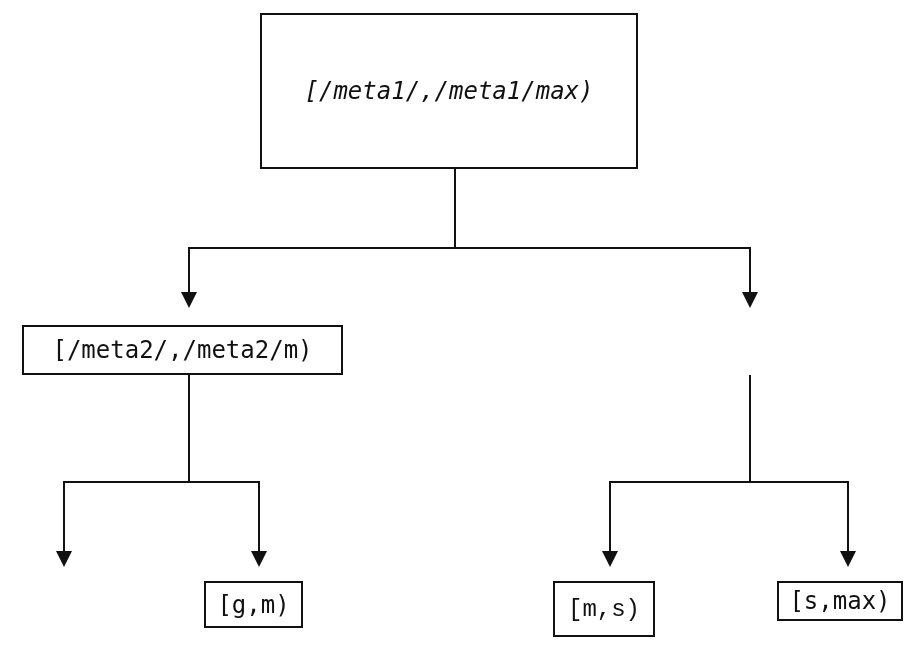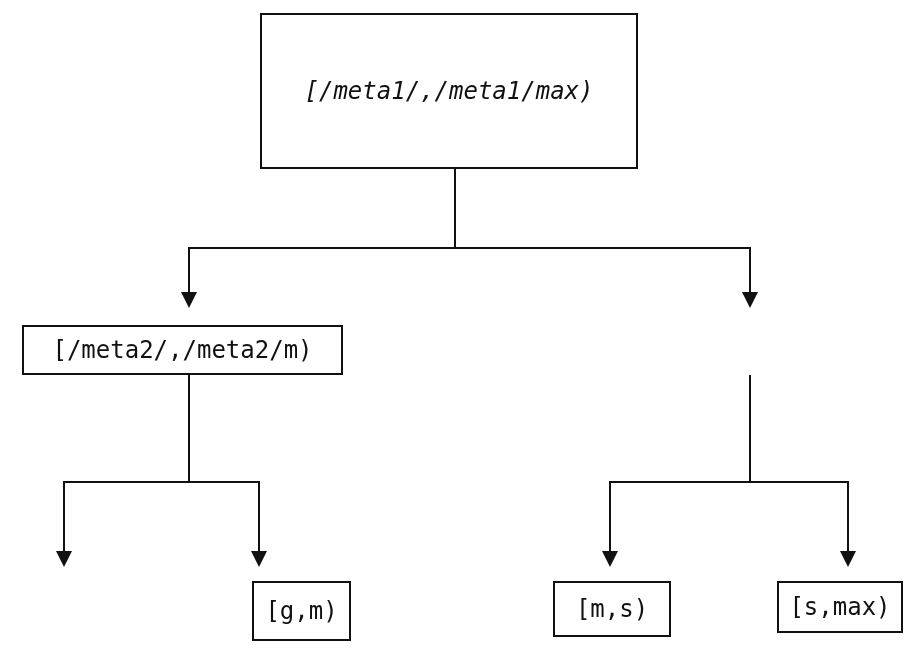--- a/index.html
+++ b/index.html
@@ -31,23 +31,23 @@
     display: flex;
     align-items: center;
     justify-content: center;
     font-size: 24px;
     white-space: nowrap;
   }
   .node-root  { left: 260px; top: 13px;  width: 378px; height: 156px; font-style: italic; }
   .node-left  { left: 22px;  top: 325px; width: 321px; height: 50px; }
   .node-right { left: 583px; top: 325px; width: 320px; height: 50px; }
   .leaf-0 { left: 8px;   top: 581px; width: 99px;  height: 56px; }
-  .leaf-1 { left: 204px; top: 581px; width: 99px;  height: 60px; margin-left: 48px; }
-  .leaf-2 { left: 553px; top: 581px; width: 118px; height: 56px; }
-  .leaf-3 { left: 777px; top: 581px; width: 126px; height: 52px; }
+  .leaf-1 { left: 204px; top: 581px; width: 99px;  height: 47px; }
+  .leaf-2 { left: 553px; top: 581px; width: 102px; height: 56px; font-family: Liberation Mono, monospace; }
+  .leaf-3 { left: 777px; top: 581px; width: 126px; height: 40px; }
 </style>
 </head>
 <body>
 
 <div class="canvas">
 
   <svg class="edges" viewBox="0 0 912 652" xmlns="http://www.w3.org/2000/svg">
 
     <line x1="455" y1="169" x2="455" y2="249" stroke="#111111" stroke-width="2"></line>
     <line x1="189" y1="248" x2="750" y2="248" stroke="#111111" stroke-width="2"></line>

